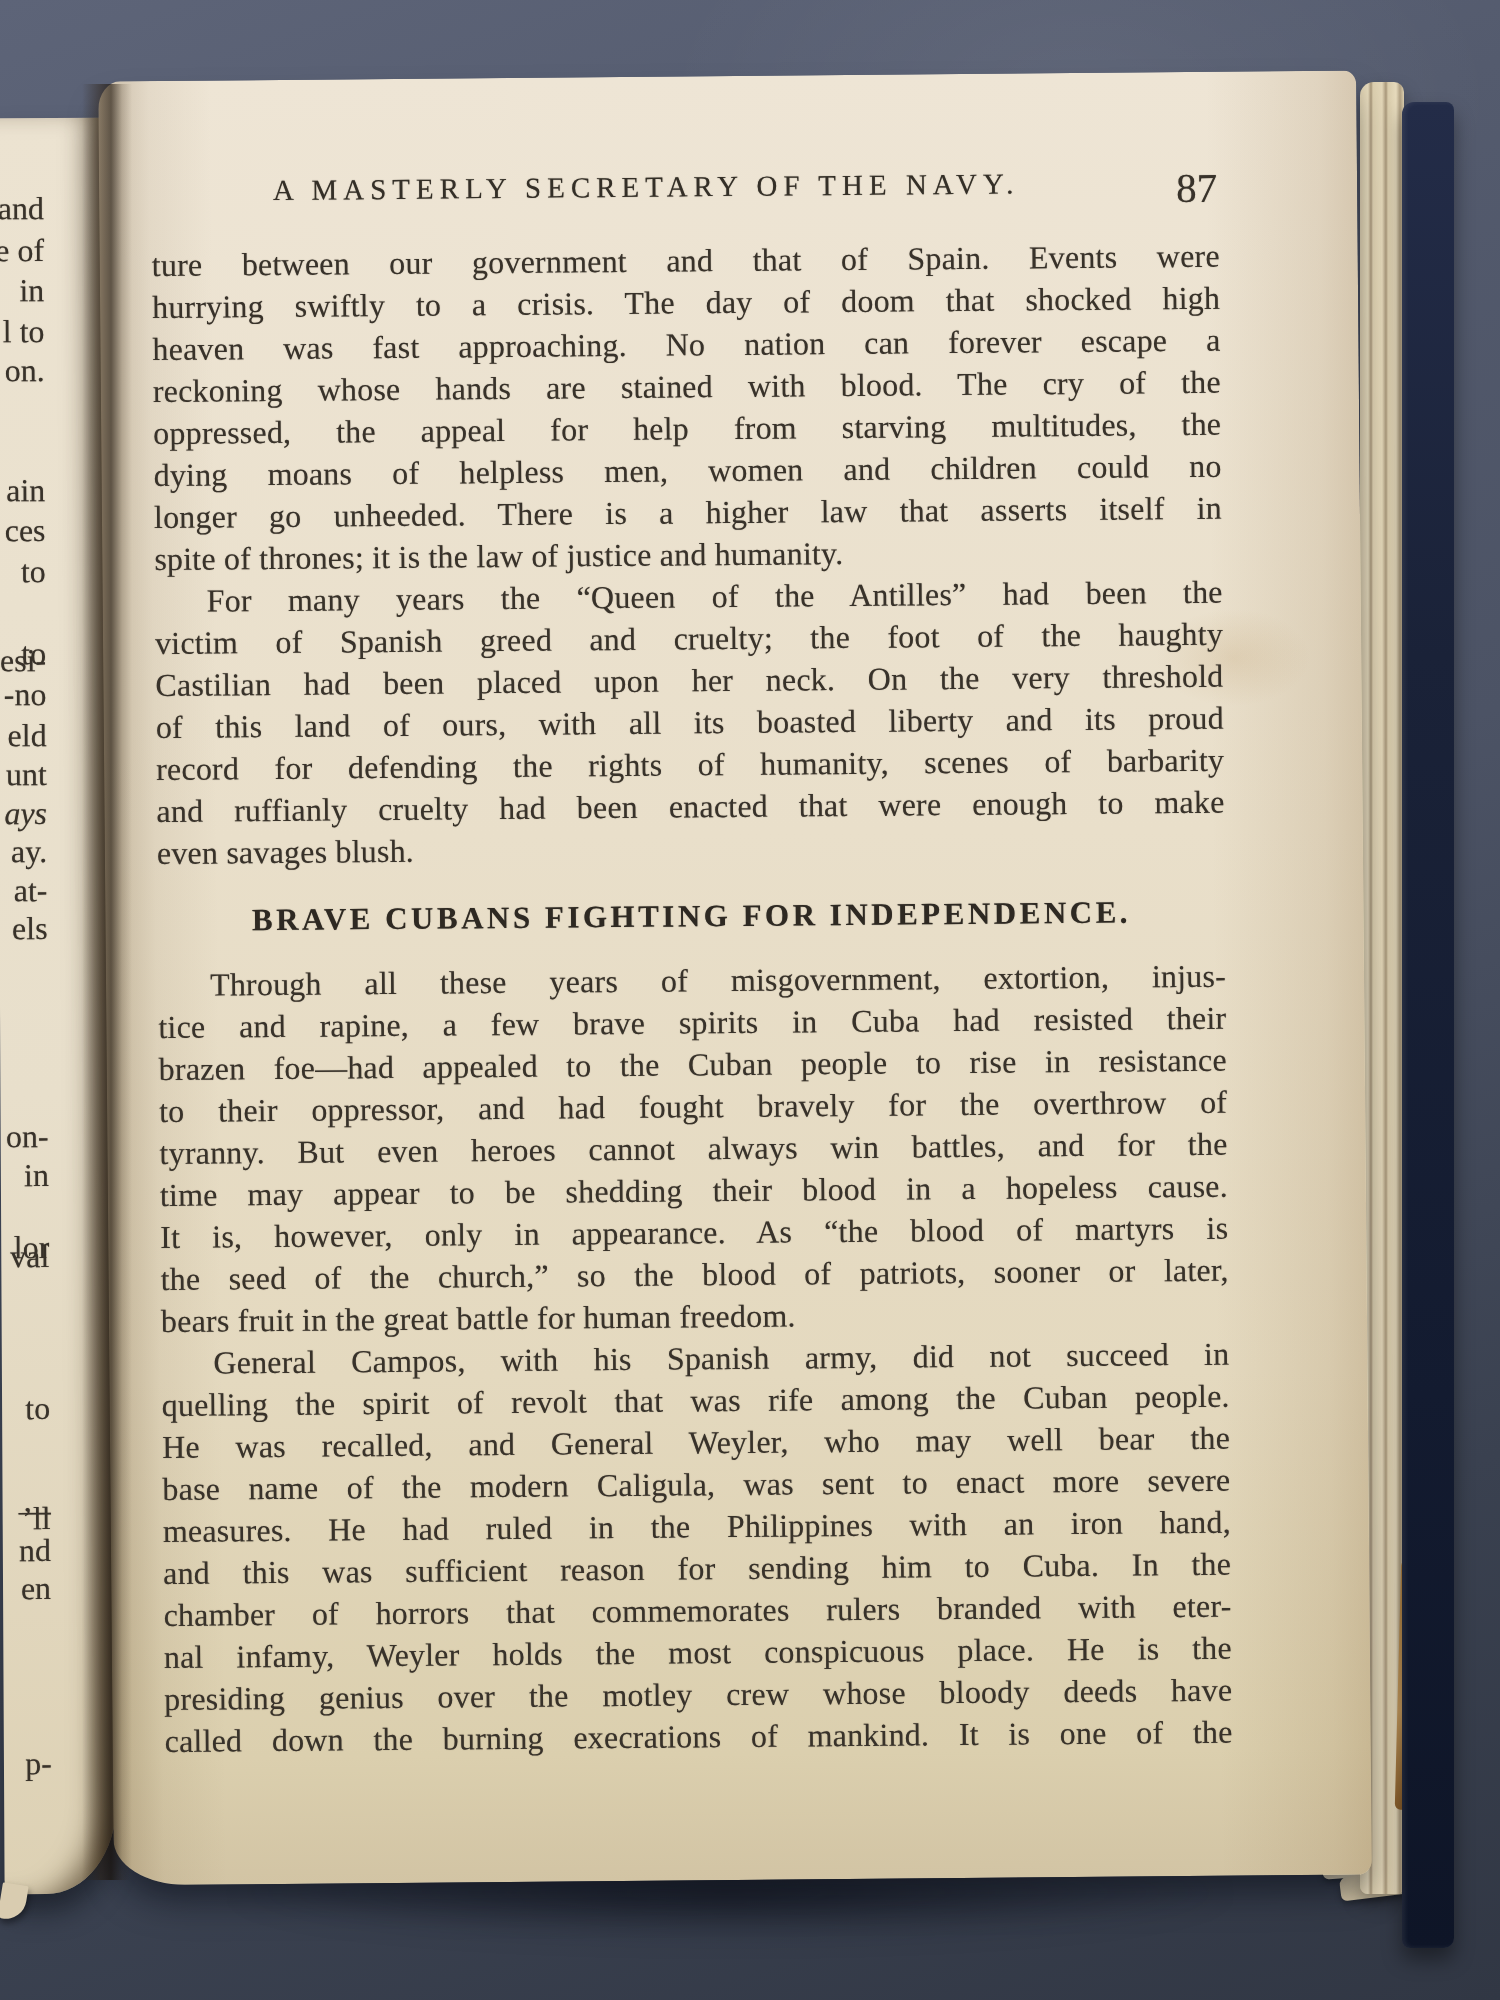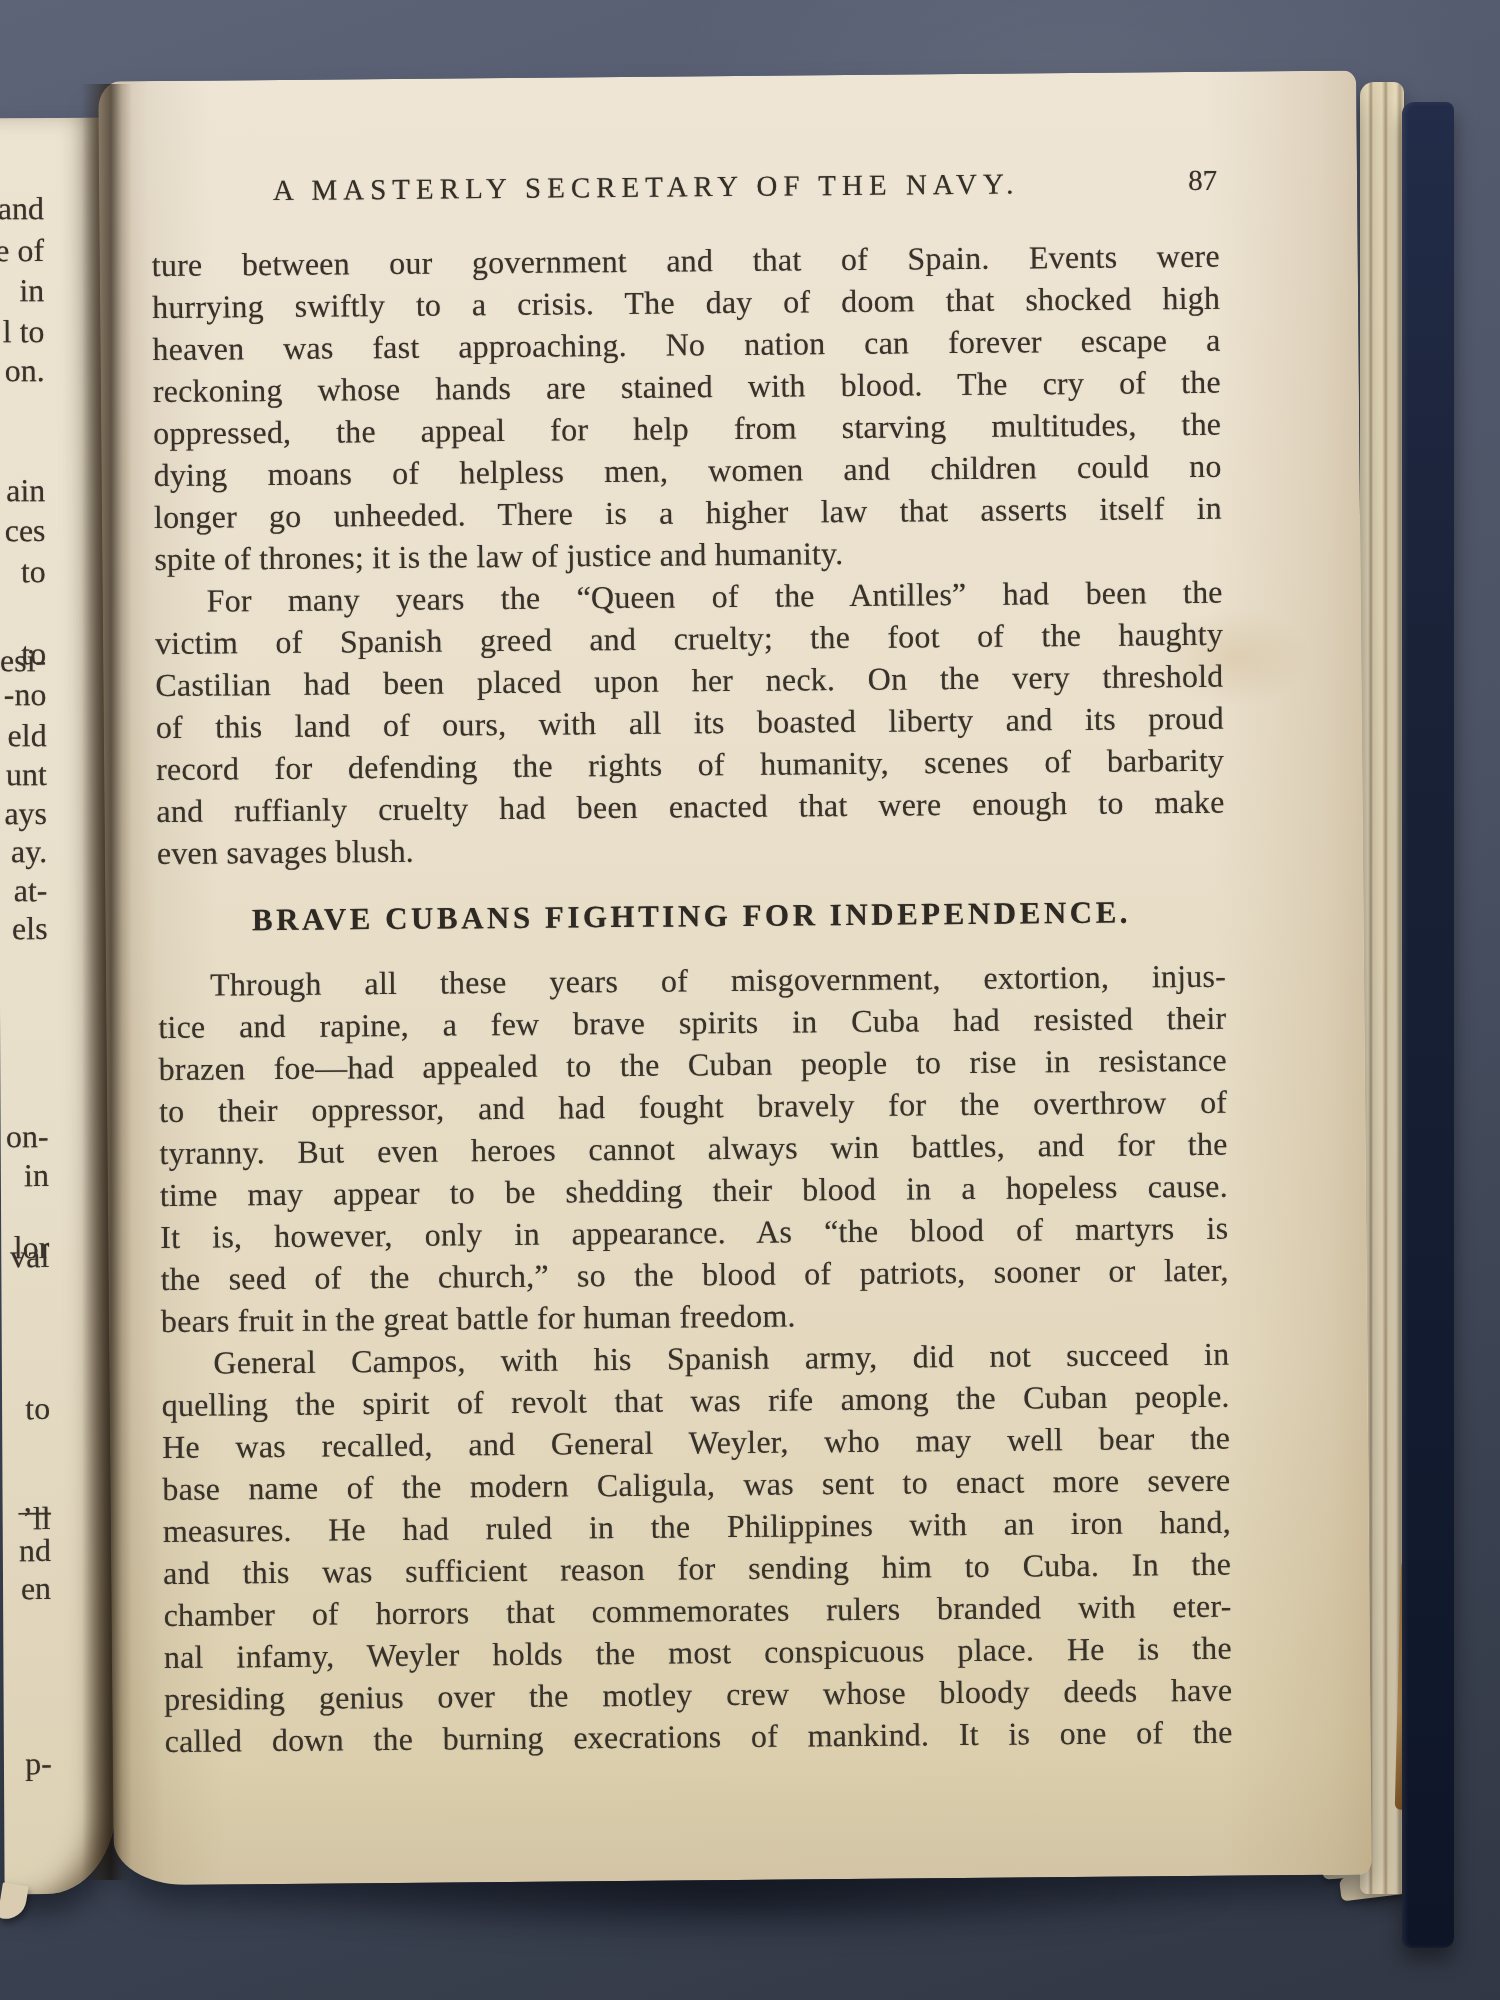--- a/index.html
+++ b/index.html
@@ -71,21 +71,21 @@
     transform:rotate(-0.5deg);
     overflow:hidden;
   }
   .text-block{position:absolute;left:52px;top:0;width:1068px;height:100%;}
   .running-header{position:absolute;top:94px;left:0;width:100%;height:40px;}
   .rh-title{
     position:absolute;left:0;width:100%;text-align:center;padding-right:78px;
     font-size:29px;letter-spacing:6px;color:#342f27;white-space:nowrap;
     text-shadow:0 0 1px rgba(52,47,39,.6);
   }
-  .rh-num{position:absolute;right:2px;top:-2px;font-size:29px;color:var(--ink);text-shadow:0 0 1px rgba(52,47,39,.6);}
+  .rh-num{position:absolute;right:2px;top:-2px;font-size:41px;color:var(--ink);text-shadow:0 0 1px rgba(52,47,39,.6);}
   .line{
     position:absolute;left:0;width:1068px;
     font-size:32px;line-height:40px;color:var(--ink);
     text-shadow:0 0 1px rgba(56,48,38,.5);
     letter-spacing:.2px;
   }
   .just{text-align:justify;text-align-last:justify;}
   .indent{text-indent:52px;}
   .sect-heading{
     position:absolute;left:0;width:1068px;text-align:center;
@@ -116,21 +116,21 @@
       <div class="frag" style="top: 195px;">l to</div>
       <div class="frag" style="top: 234px;">on.</div>
       <div class="frag" style="top: 354px;">ain</div>
       <div class="frag" style="top: 394px;">ces</div>
       <div class="frag" style="top: 435px;">to</div>
       <div class="frag" style="top: 476px; margin-top: 48px;">esi-</div>
       <div class="frag" style="top: 517px;">to</div>
       <div class="frag" style="top: 558px;">-no</div>
       <div class="frag" style="top: 599px;">eld</div>
       <div class="frag" style="top: 638px;">unt</div>
-      <div class="frag" style="top: 677px;">ays</div>
+      <div class="frag" style="top: 677px; font-style: italic;">ays</div>
       <div class="frag" style="top: 715px;">ay.</div>
       <div class="frag" style="top: 754px;">at-</div>
       <div class="frag" style="top: 792px;">els</div>
       <div class="frag" style="top: 1000px;">on-</div>
       <div class="frag" style="top: 1039px;">in</div>
       <div class="frag" style="top: 1120px;">val</div>
       <div class="frag" style="top: 1111px; text-align: center;">lor</div>
       <div class="frag" style="top: 1272px;">to</div>
       <div class="frag" style="top: 1334px; margin-top: 48px;">’ll</div>
       <div class="frag" style="top: 1374px;">—</div>

